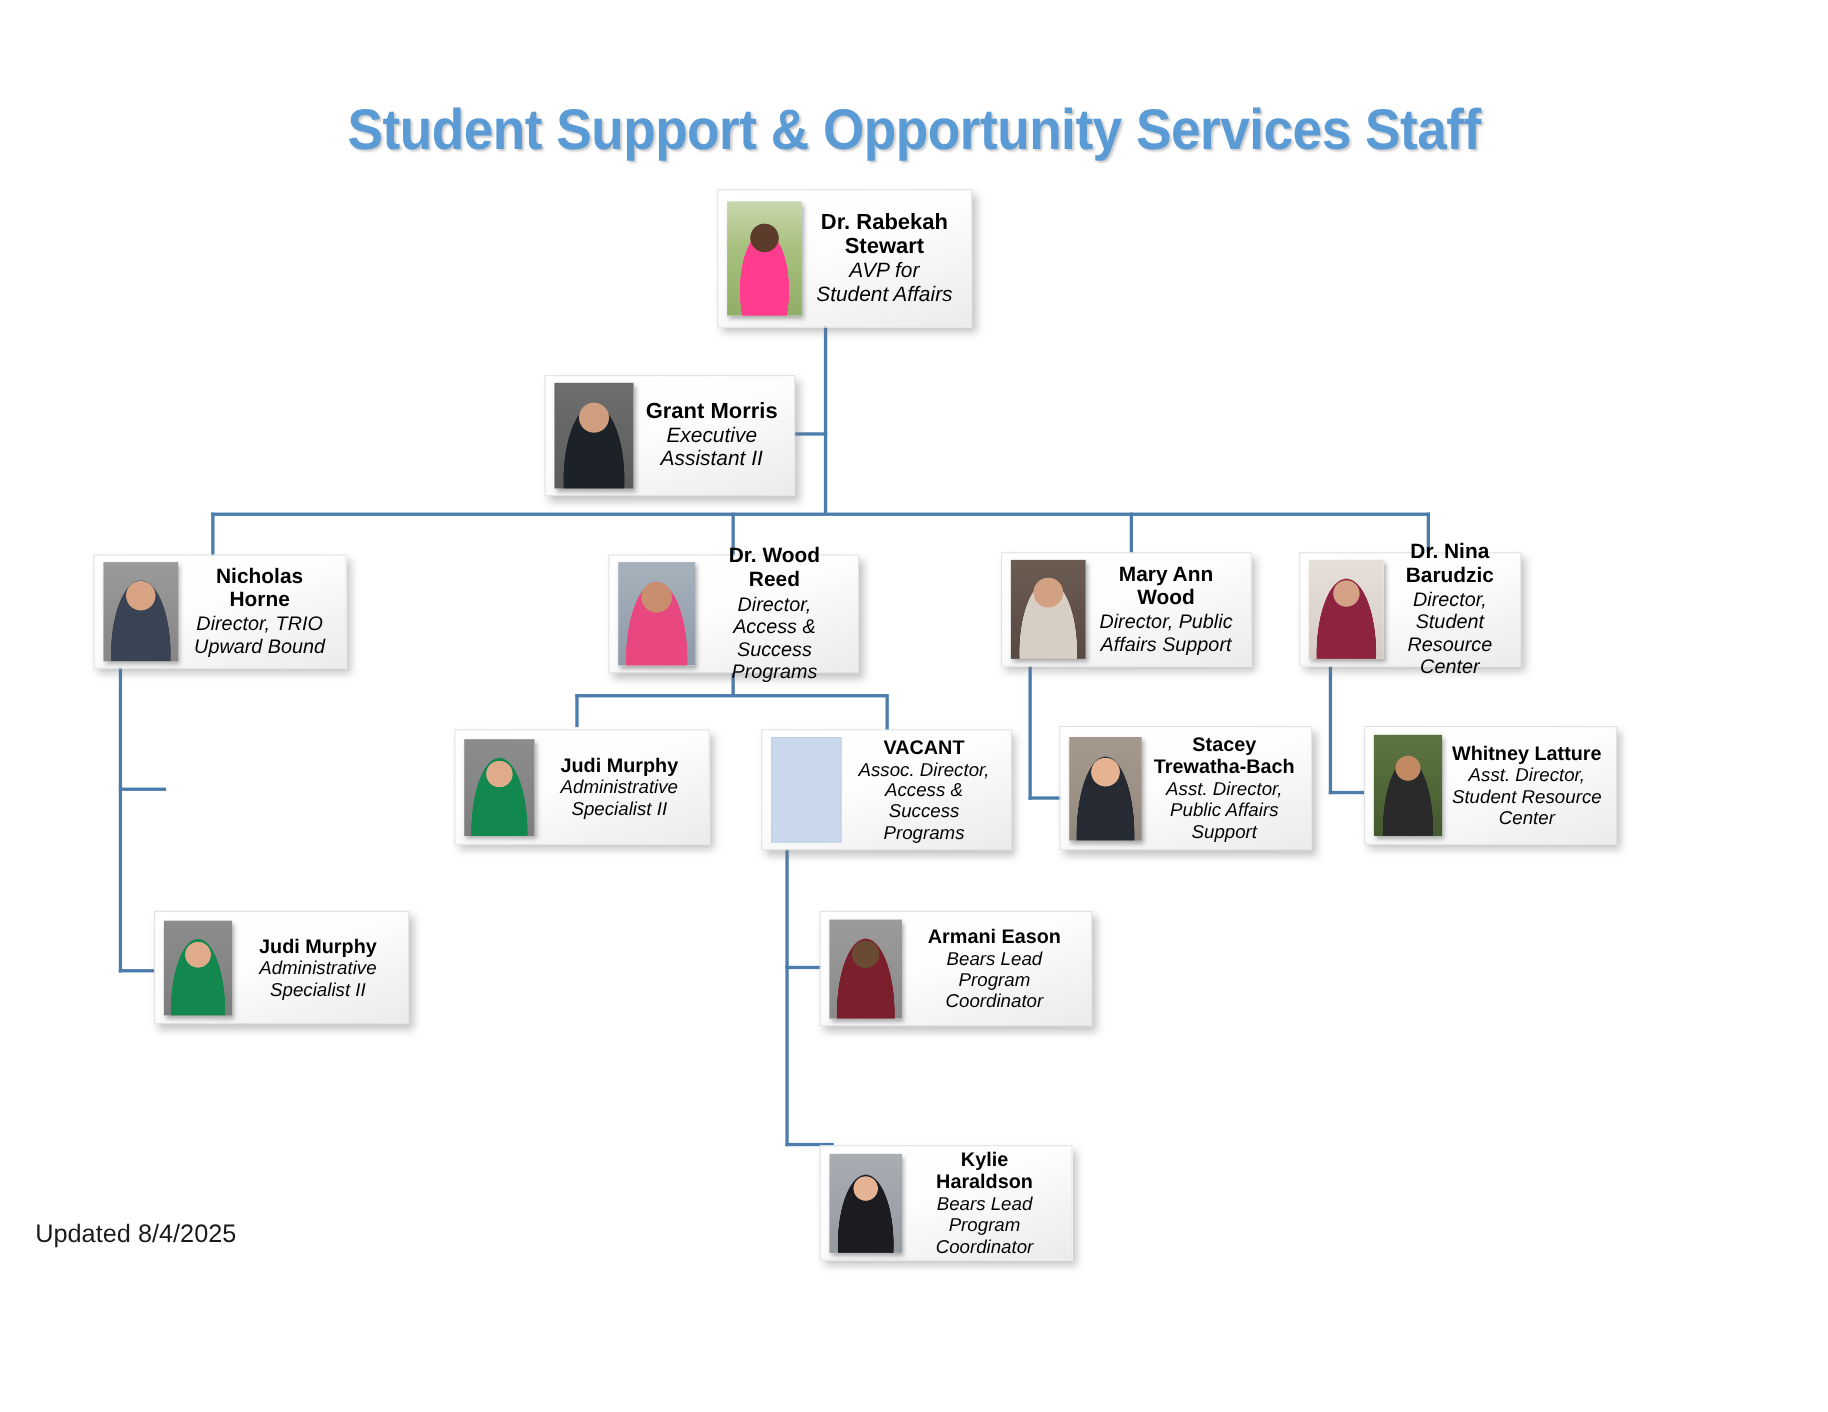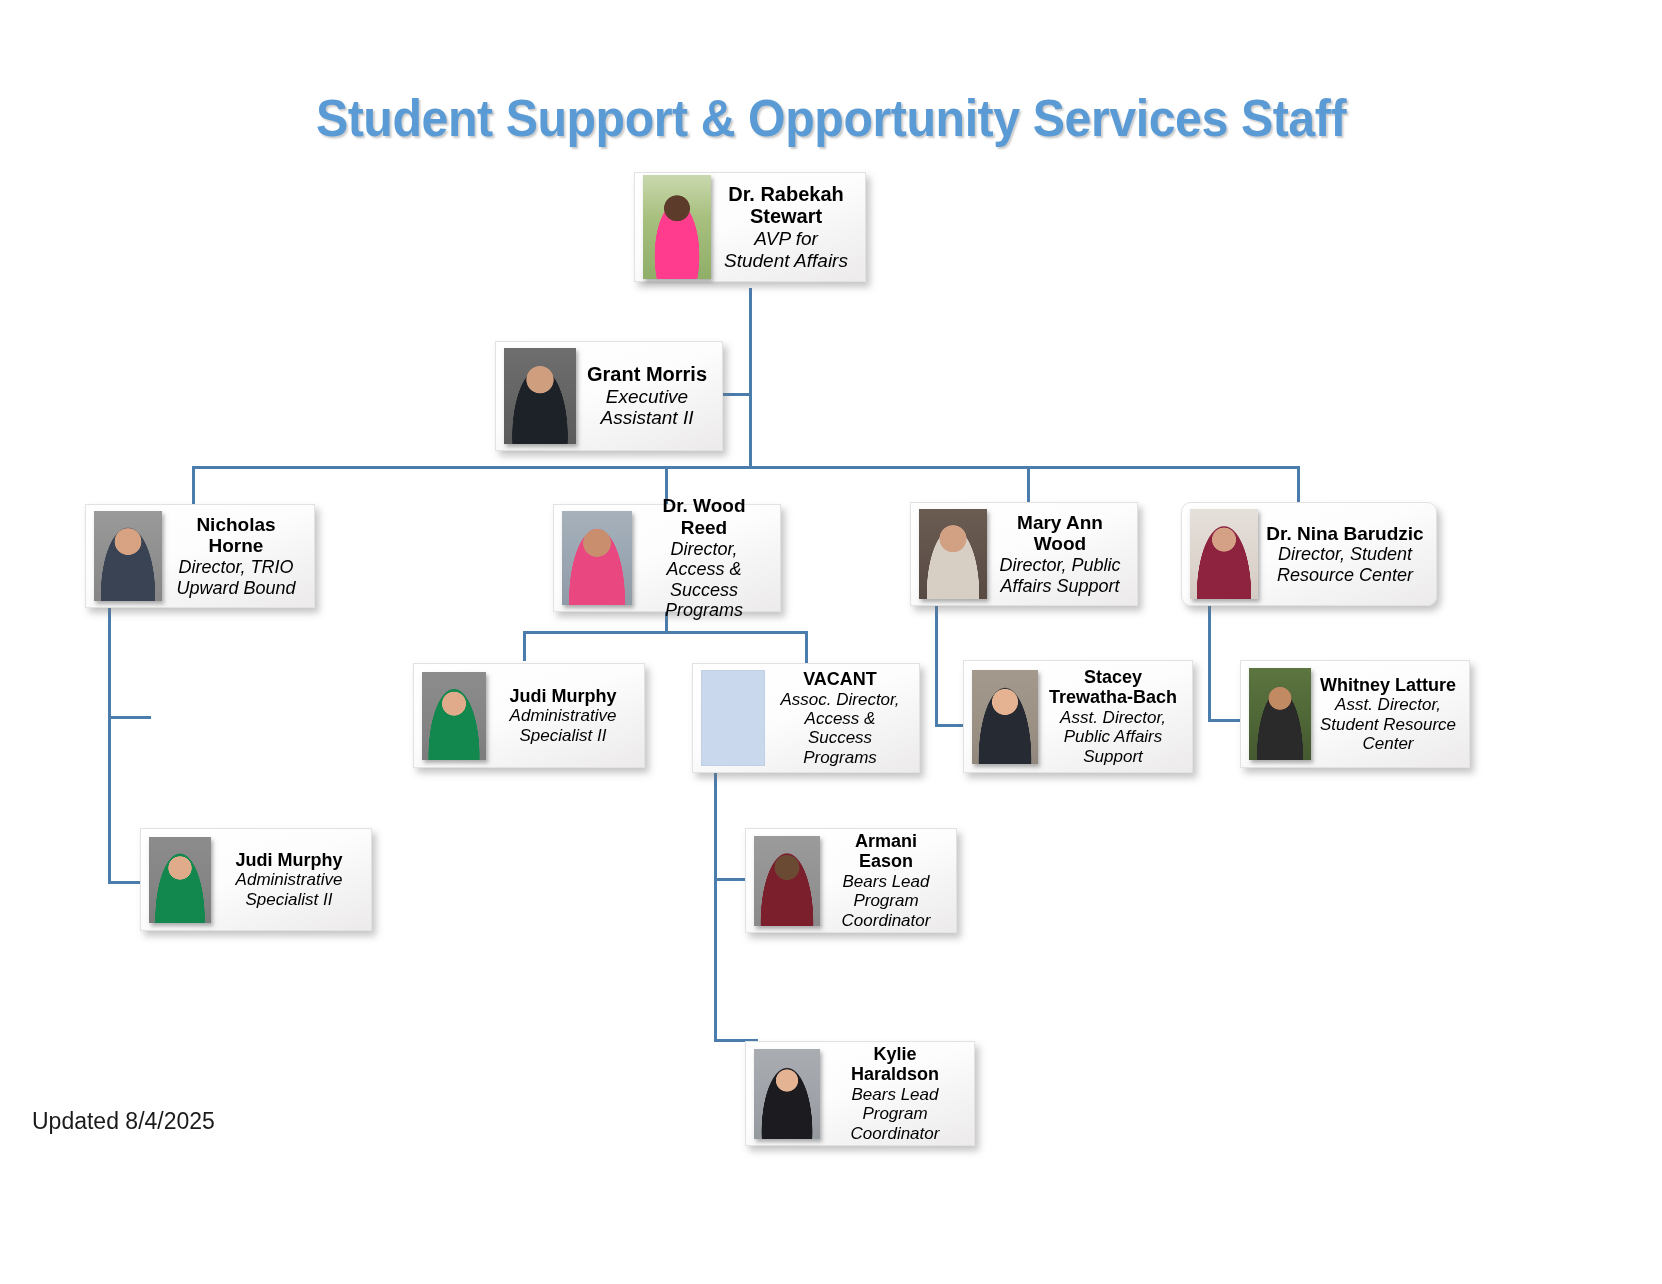--- a/index.html
+++ b/index.html
@@ -131,21 +131,21 @@
   <div class="line v" style="left:714px; top:772px; height:270px;"></div>
   <div class="line h" style="left:714px; top:878px; width:44px;"></div>
   <div class="line h" style="left:714px; top:1039px; width:44px;"></div>
 
   <div class="line v" style="left:935px; top:606px; height:121px;"></div>
   <div class="line h" style="left:935px; top:724px; width:40px;"></div>
 
   <div class="line v" style="left:1208px; top:606px; height:116px;"></div>
   <div class="line h" style="left:1208px; top:719px; width:42px;"></div>
 
-  <div class="card s-lg" style="left:634px; top:172px; width:232px; height:110px;">
+  <div class="card s-lg" style="left:652px; top:172px; width:232px; height:126px;">
     <div class="photo" style="width:68px; height:104px;
            background-image:
              radial-gradient(circle at 50% 32%, #5d3b2a 0 16%, rgba(93,59,42,0) 17%),
              radial-gradient(ellipse at 50% 78%, #FF3C8E 0 46%, rgba(255,60,142,0) 47%),
              linear-gradient(#c9d8ae 0%, #a8c07f 40%, #8fae68 100%);"></div>
     <div class="info">
       <span class="pname">Dr. Rabekah Stewart</span>
       <span class="ptitle">AVP for Student Affairs</span>
     </div>
   </div>
@@ -191,21 +191,21 @@
            background-image:
              radial-gradient(circle at 50% 33%, #d2a082 0 19%, rgba(210,160,130,0) 20%),
              radial-gradient(ellipse at 50% 94%, #d8cfc4 0 54%, rgba(216,207,196,0) 55%),
              linear-gradient(#6b5c52 0%, #5f5149 60%, #574a43 100%);"></div>
     <div class="info">
       <span class="pname">Mary Ann Wood</span>
       <span class="ptitle">Director, Public Affairs Support</span>
     </div>
   </div>
 
-  <div class="card s-md" style="left:1181px; top:502px; width:256px; height:104px;border-radius:10px;">
+  <div class="card s-md" style="left:1181px; top:502px; width:202px; height:104px;">
     <div class="photo" style="width:68px; height:90px;
            background-image:
              radial-gradient(circle at 50% 34%, #d4a086 0 17%, rgba(212,160,134,0) 18%),
              radial-gradient(ellipse at 50% 95%, #8E2340 0 56%, rgba(142,35,64,0) 57%),
              linear-gradient(#e6e0da 0%, #dcd4cd 60%, #d3cbc4 100%);"></div>
     <div class="info">
       <span class="pname">Dr. Nina Barudzic</span>
       <span class="ptitle">Director, Student Resource Center</span>
     </div>
   </div>
@@ -260,21 +260,21 @@
            background-image:
              radial-gradient(circle at 50% 33%, #c28a62 0 16%, rgba(194,138,98,0) 17%),
              radial-gradient(ellipse at 50% 96%, #2a2a2a 0 52%, rgba(42,42,42,0) 53%),
              linear-gradient(#5d7540 0%, #4e6536 60%, #44592f 100%);"></div>
     <div class="info">
       <span class="pname">Whitney Latture</span>
       <span class="ptitle">Asst. Director, Student Resource Center</span>
     </div>
   </div>
 
-  <div class="card s-sm" style="left:745px; top:828px; width:212px; height:105px;">
+  <div class="card s-sm" style="left:745px; top:828px; width:248px; height:105px;">
     <div class="photo" style="width:66px; height:90px;
            background-image:
              radial-gradient(circle at 50% 35%, #6b4a33 0 18%, rgba(107,74,51,0) 19%),
              radial-gradient(ellipse at 50% 96%, #7A1F2B 0 56%, rgba(122,31,43,0) 57%),
              linear-gradient(#9b9b9b 0%, #919191 60%, #8a8a8a 100%);"></div>
     <div class="info">
       <span class="pname">Armani Eason</span>
       <span class="ptitle">Bears Lead Program Coordinator</span>
     </div>
   </div>

